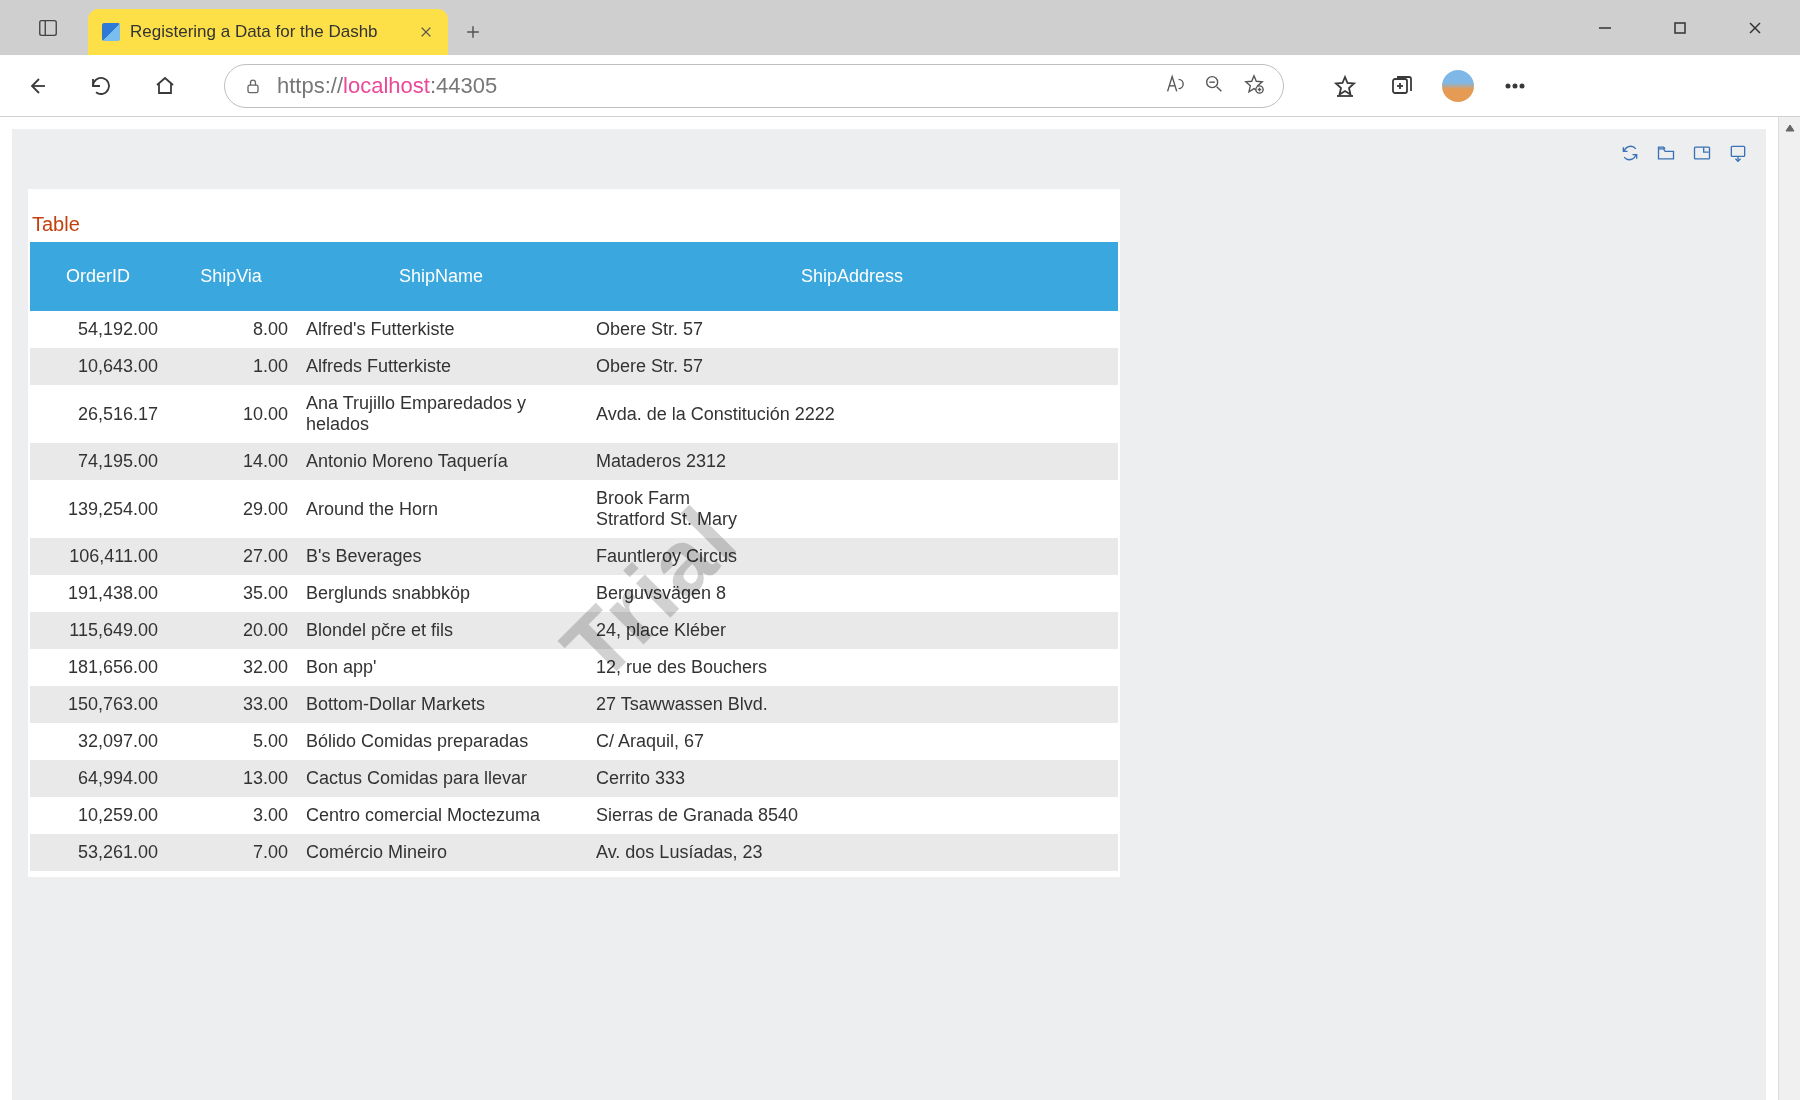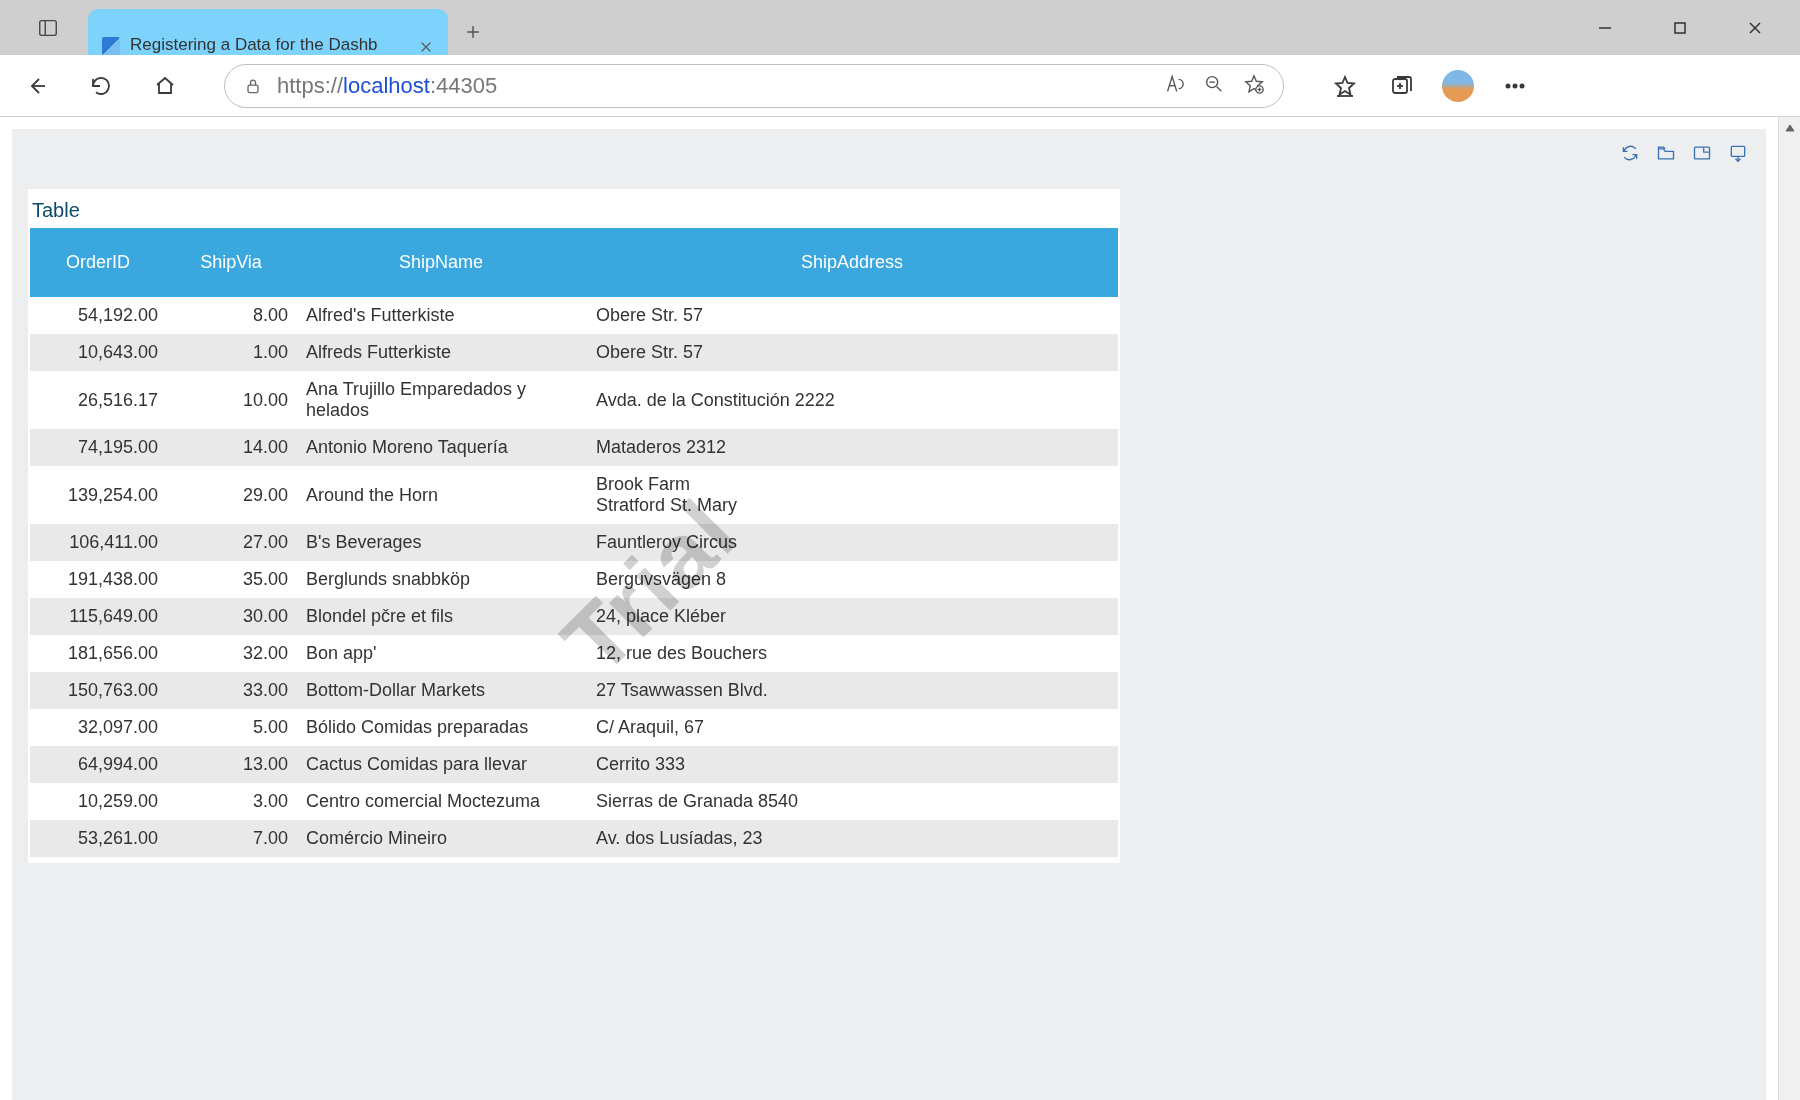--- a/index.html
+++ b/index.html
@@ -2,50 +2,50 @@
 <html><head>
 <meta charset="utf-8">
 <style>
   * { box-sizing: border-box; margin: 0; padding: 0; }
   html, body { height: 100%; font-family: "Segoe UI", Arial, sans-serif; background: #f3f3f3; }
   .browser { width: 1800px; height: 1100px; display: flex; flex-direction: column; background: #cfcfcf; }
   
   .tabstrip { height: 55px; display: flex; align-items: flex-end; background: #cfcfcf; padding: 0 8px; }
   .tab-panel-icon { width: 80px; display: flex; align-items: center; justify-content: center; height: 100%; }
   .tab-panel-icon svg { width: 22px; height: 22px; stroke: #444; fill: none; stroke-width: 1.5; }
-  .tab { background: #7dd3fc; border-radius: 10px 10px 0 0; height: 46px; width: 360px; display: flex; align-items: flex-end; padding: 0 14px; gap: 10px; margin-top: 14px; }
+  .tab { background: #fde047; border-radius: 10px 10px 0 0; height: 46px; width: 360px; display: flex; align-items: center; padding: 0 14px; gap: 10px; margin-top: 14px; }
   .tab .favicon { width: 18px; height: 18px; background: linear-gradient(135deg,#2e7bd6 50%, #7abef0 50%); border-radius: 2px; flex-shrink:0; }
   .tab .tab-title { flex: 1; white-space: nowrap; overflow: hidden; text-overflow: ellipsis; font-size: 17px; color: #333; }
   .tab .tab-close { width: 16px; height: 16px; display:flex; align-items:center; justify-content:center; color:#555; cursor:pointer; }
   .newtab { width: 50px; height:46px; display:flex; align-items:center; justify-content:center; color:#555; font-size:22px; cursor:pointer;}
   .window-controls { margin-left: auto; display: flex; height: 100%; }
   .win-btn { width: 75px; display: flex; align-items: center; justify-content: center; cursor:pointer; }
   .win-btn svg { width: 18px; height: 18px; stroke: #333; fill: none; stroke-width: 1.5; }
   
   .toolbar { height: 62px; background: #fff; border-bottom: 1px solid #d0d0d0; display: flex; align-items:center; padding: 0 14px; gap: 18px; }
   .tbtn { width: 46px; height: 46px; display:flex; align-items:center; justify-content:center; border-radius:6px; cursor:pointer; }
   .tbtn svg { width:24px; height:24px; stroke:#3a3a3a; fill:none; stroke-width:1.8; }
   .addr { flex: 1; max-width: 1060px; height: 44px; border: 1px solid #bfbfbf; border-radius: 22px; display:flex; align-items:center; padding: 0 18px; gap:14px; margin-left: 18px; }
   .addr svg.lock { width:20px; height:20px; stroke:#666; fill:none; stroke-width:1.6; }
   .addr .url { font-size: 22px; color: #777; font-weight: 400; display:flex; align-items:center; }
-  .addr .url .host { color: #1d4ed8; }
+  .addr .url .host { color: #ec4899; }
   .addr-right { margin-left:auto; display:flex; gap:18px; align-items:center; }
   .addr-right svg { width:22px; height:22px; stroke:#555; fill:none; stroke-width:1.5; }
   .right-icons { display:flex; gap:10px; align-items:center; margin-left: 20px; }
   .right-icons .tbtn svg { width:24px; height:24px; }
   .avatar { width:32px; height:32px; border-radius:50%; background: linear-gradient(to bottom, #7fb8e6 40%, #e69b54 60%); margin: 0 8px; }
   
   .viewport { flex:1; background: #fff; display:flex; position:relative; overflow:hidden; }
   .page { flex:1; overflow:auto; }
   .page-inner { padding: 12px; }
   .designer { background: #edeef0; padding: 16px; position:relative; min-height: 980px; }
   .designer-tools { position:absolute; top:14px; right:18px; display:flex; gap:16px; }
   .designer-tools svg { width:20px; height:20px; stroke:#3a72b5; fill:none; stroke-width:1.6; }
   .card { background:#fff; width: 1092px; margin-top: 44px; padding-bottom: 6px; }
-  .card-title { font-size: 20px; color:#0c4a6e; padding: 10px 4px 6px 4px; }
+  .card-title { font-size: 20px; color:#c2410c; padding: 24px 4px 6px 4px; }
   table.data { width: calc(100% - 4px); border-collapse: collapse; margin: 0 2px; font-size: 18px; }
   table.data th { background:#3aa7de; color:#fff; font-weight:500; padding: 24px 8px; text-align:center; }
   table.data td { padding: 8px 10px; color:#333; border-bottom: 0; }
   table.data tbody tr:nth-child(even) td { background:#e9e9e9; }
   table.data td.num { text-align:right; padding-right: 8px; }
   .col-orderid { width: 136px; }
   .col-shipvia { width: 130px; }
   .col-shipname { width: 290px; }
   .col-shipaddr { }
   .watermark { position:absolute; left: 50%; top: 50%; transform: translate(-12%, 8%) rotate(-45deg); font-size: 92px; font-weight: 600; color: rgba(0,0,0,0.18); pointer-events:none; user-select:none; letter-spacing: 2px; }
@@ -252,21 +252,21 @@
                     <td class="col-shipaddr">Fauntleroy Circus</td>
                   </tr>
                   <tr>
                     <td class="num col-orderid">191,438.00</td>
                     <td class="num col-shipvia">35.00</td>
                     <td class="col-shipname">Berglunds snabbköp</td>
                     <td class="col-shipaddr">Berguvsvägen 8</td>
                   </tr>
                   <tr>
                     <td class="num col-orderid">115,649.00</td>
-                    <td class="num col-shipvia">30.00</td>
+                    <td class="num col-shipvia">20.00</td>
                     <td class="col-shipname">Blondel pčre et fils</td>
                     <td class="col-shipaddr">24, place Kléber</td>
                   </tr>
                   <tr>
                     <td class="num col-orderid">181,656.00</td>
                     <td class="num col-shipvia">32.00</td>
                     <td class="col-shipname">Bon app'</td>
                     <td class="col-shipaddr">12, rue des Bouchers</td>
                   </tr>
                   <tr>

